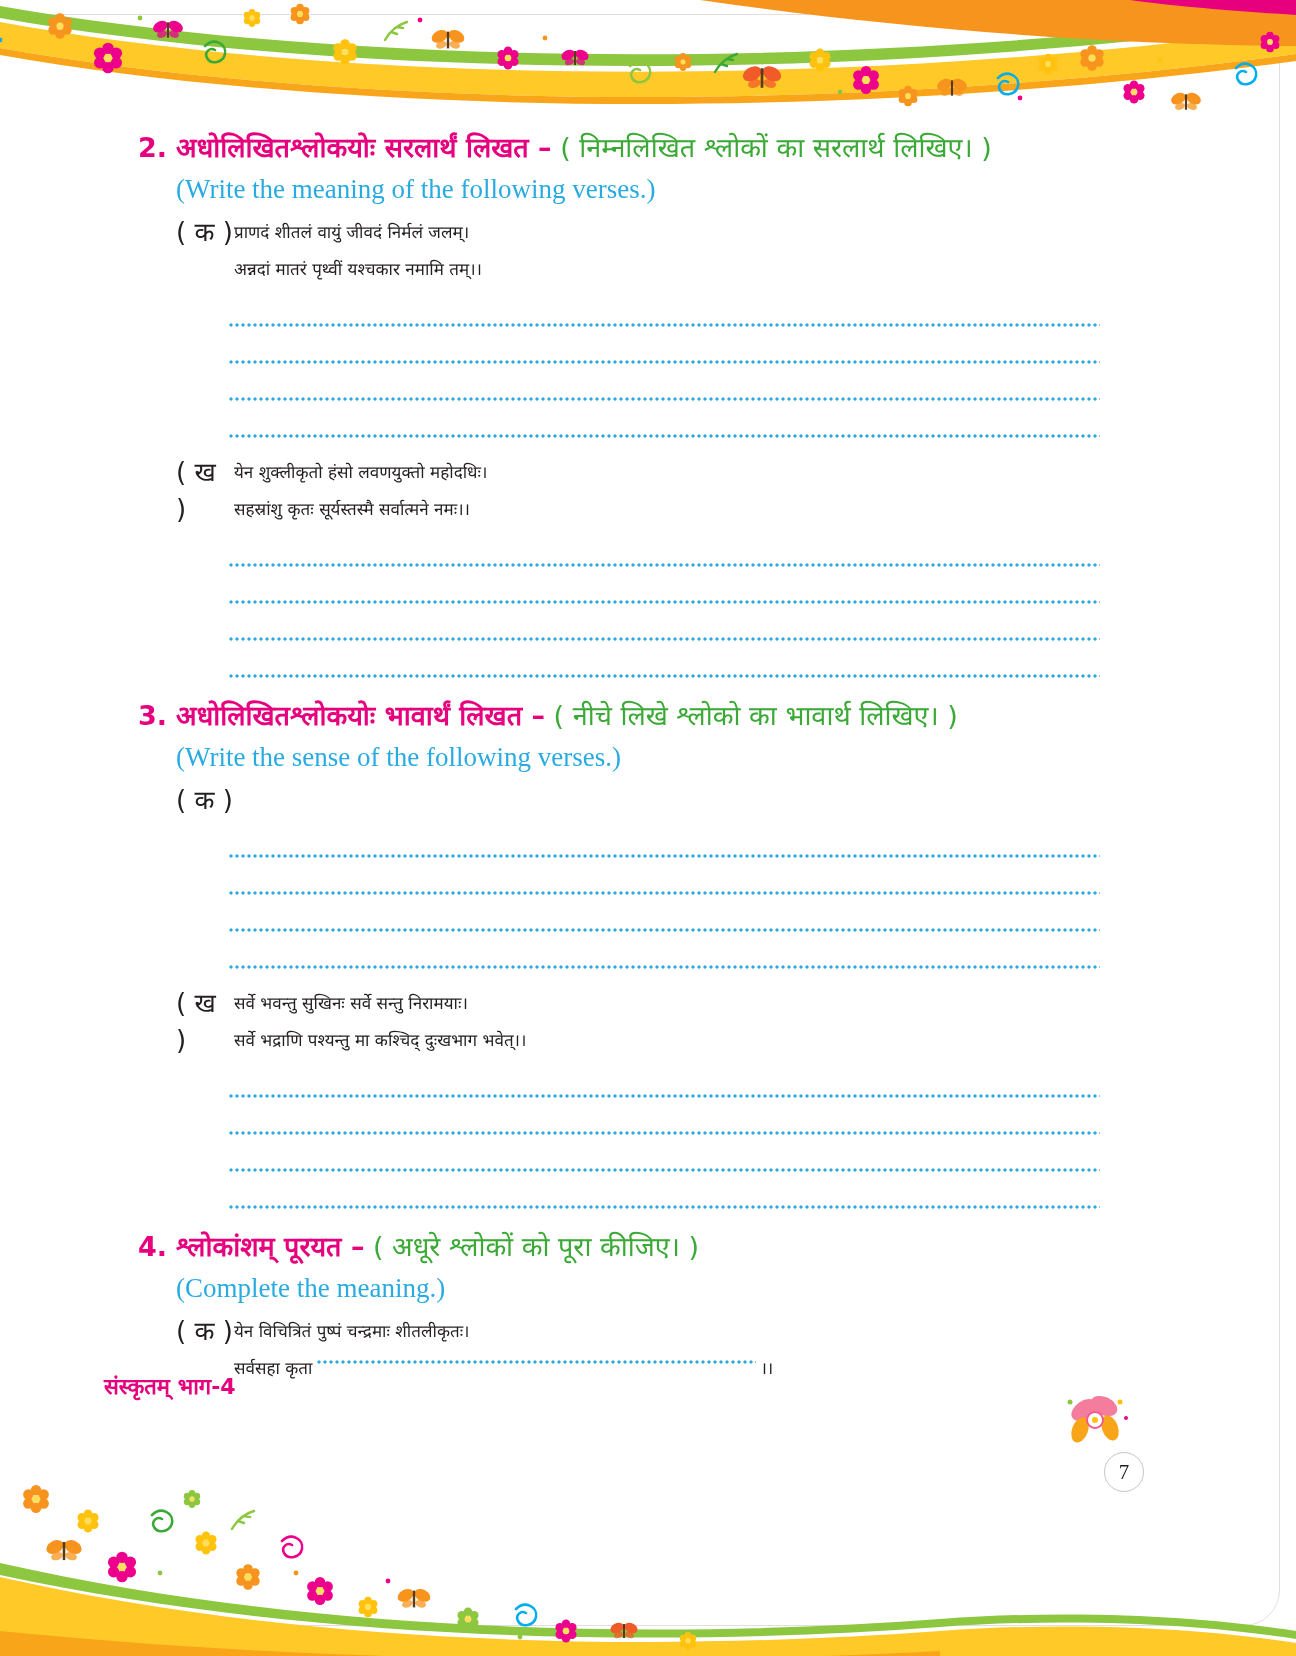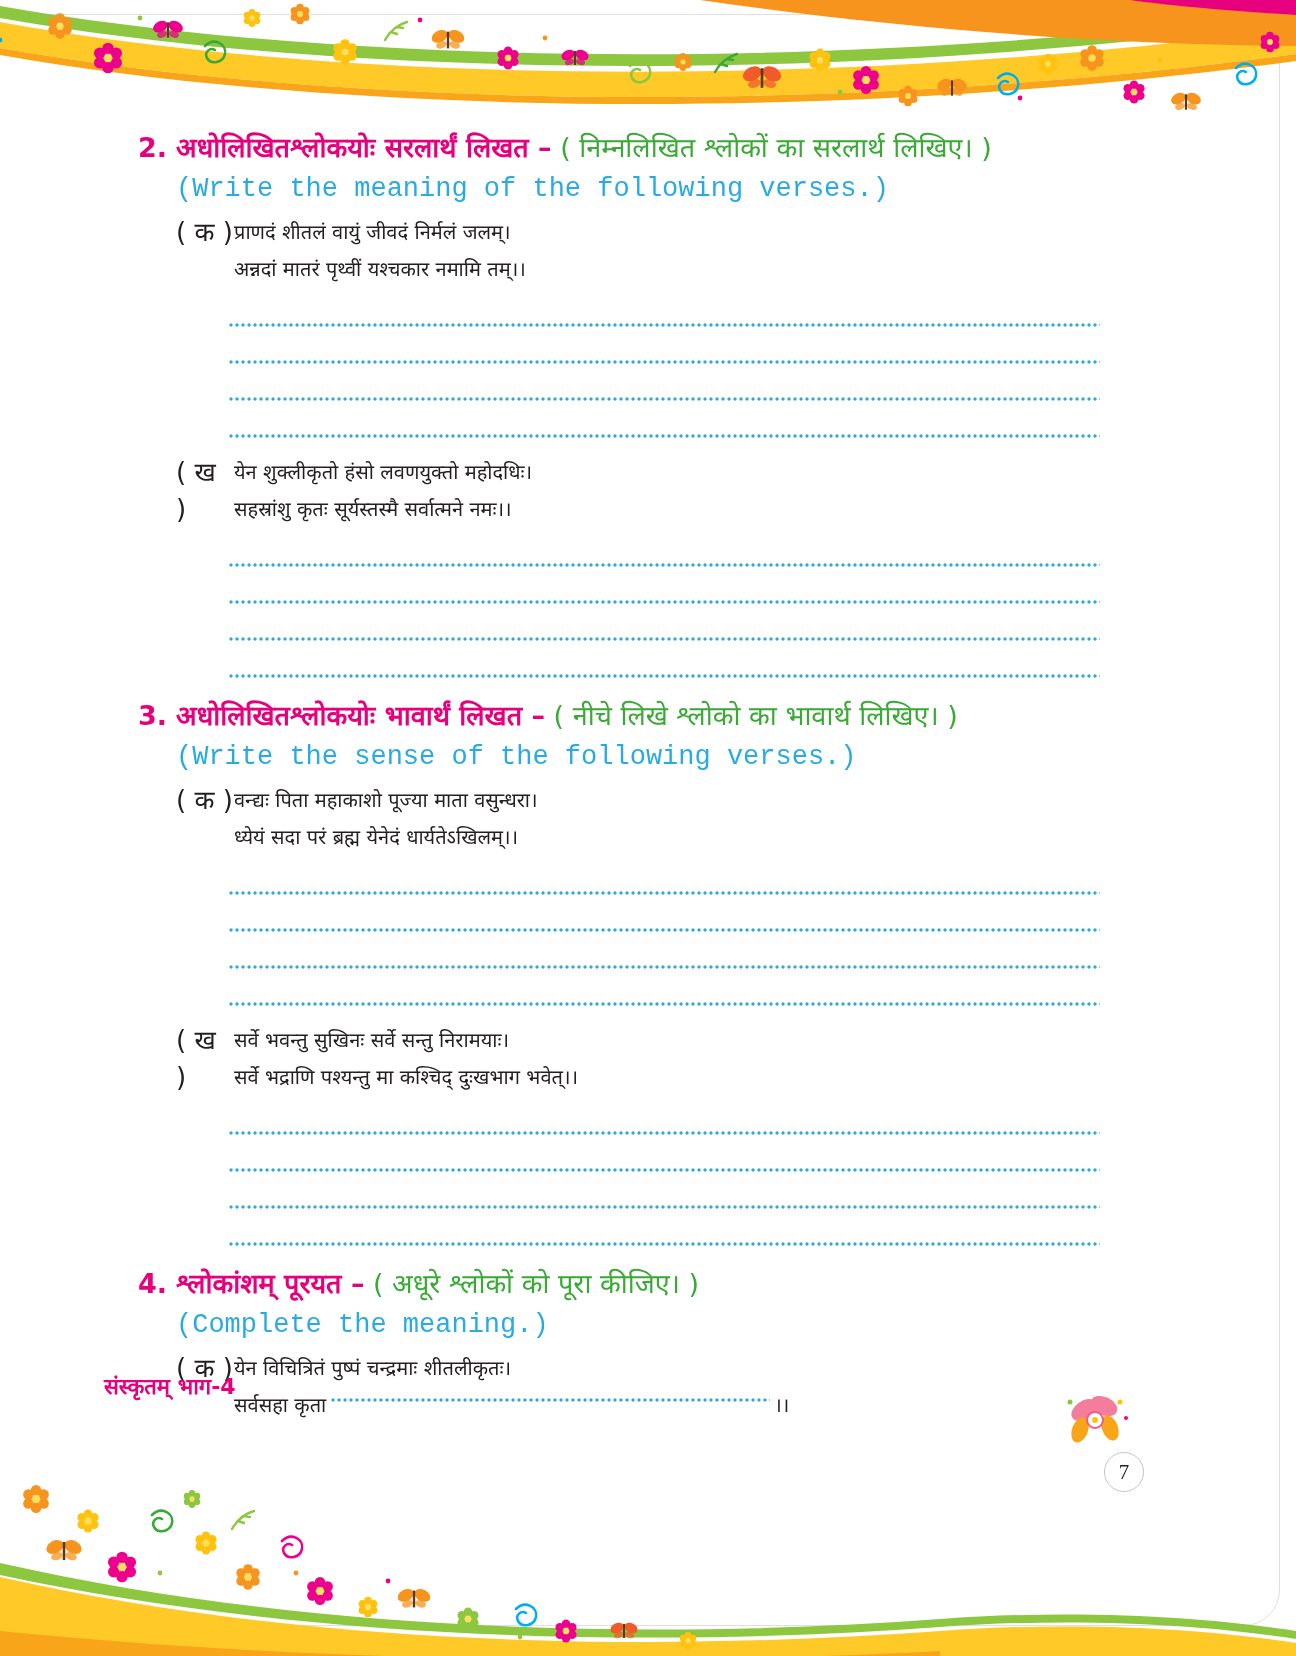--- a/index.html
+++ b/index.html
@@ -21,28 +21,28 @@
   .deco-bottom { bottom:0; height:175px; }
 
   .content { position:absolute; left:104px; top:126px; width:975px;margin-left:34px; }
 
   .question { margin-bottom:10px; }
   .q-head { font-size:27px; line-height:44px; }
   .q-num { color:#E6007E; font-weight:bold; display:inline-block; width:38px; }
   .q-sa  { color:#E6007E; font-weight:bold; }
   .q-hi  { color:#3AA935; }
   .q-en  {
-    color:#29ABE2; font-family:Liberation Mono, monospace;
+    color:#29ABE2; font-family:Liberation Serif, serif;
     font-size:27px; line-height:38px; margin-left:38px;
   }
 
   .part { margin-left:38px; margin-top:6px; }
   .verse-row { display:flex; }
   .part-label { flex:none; width:58px; font-size:26px; line-height:37px; }
-  .verse { font-size:20px; line-height:37px; }
+  .verse { font-size:17px; line-height:37px; }
 
   .answers { margin-left:52px; margin-top:2px; margin-bottom:16px; }
   .dotline {
     height:37px; width:872px;
     background-image:radial-gradient(circle, #2BAAE1 1.4px, transparent 1.8px);
     background-size:6px 4px; background-repeat:repeat-x; background-position:0 100%;
   }
 
   .fill-dots {
     display:inline-block; width:440px; height:14px;
@@ -180,24 +180,20 @@
   <div class="question">
     <div class="q-head">
       <span class="q-num">3.</span><span class="q-sa">अधोलिखितश्लोकयोः भावार्थं लिखत –</span>
       <span class="q-hi">( नीचे लिखे श्लोको का भावार्थ लिखिए। )</span>
     </div>
     <div class="q-en">(Write the sense of the following verses.)</div>
 
     <div class="part">
       <div class="verse-row">
         <span class="part-label">( क )</span>
-        <div class="verse">
-          <div>वन्द्यः पिता महाकाशो पूज्या माता वसुन्धरा।</div>
-          <div>ध्येयं सदा परं ब्रह्म येनेदं धार्यतेऽखिलम्।।</div>
-        </div>
       </div>
       <div class="answers">
         <div class="dotline"></div>
         <div class="dotline"></div>
         <div class="dotline"></div>
         <div class="dotline"></div>
       </div>
     </div>
 
     <div class="part">

